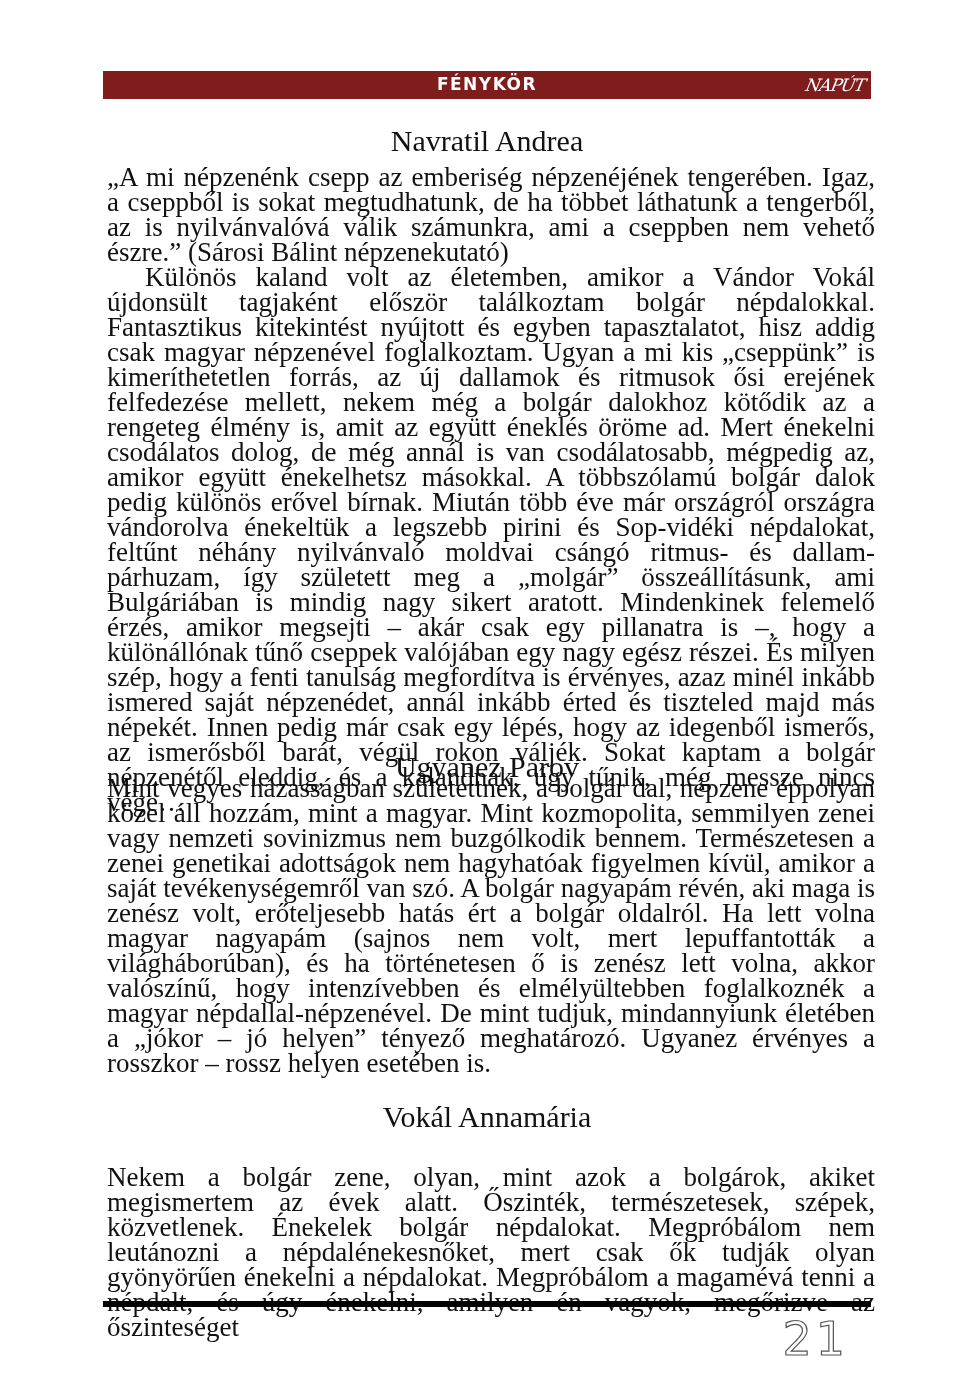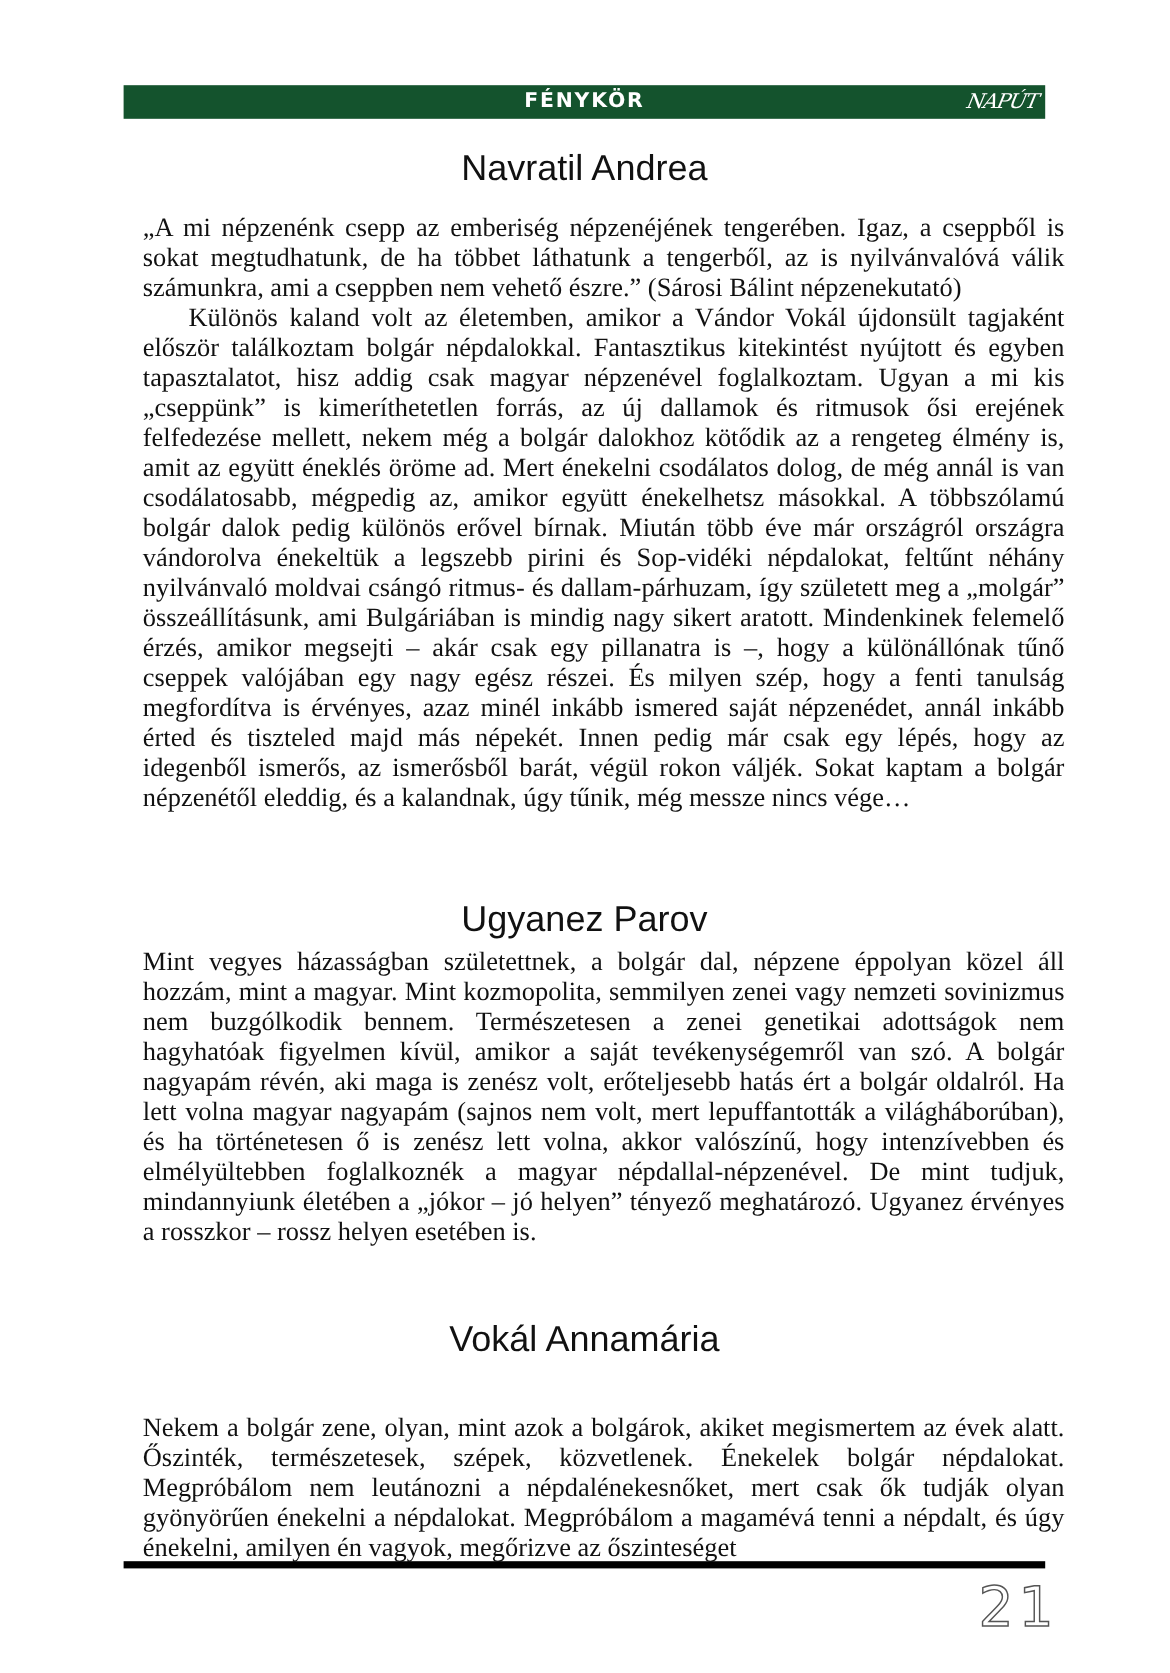--- a/index.html
+++ b/index.html
@@ -14,21 +14,21 @@
       overflow: hidden;
       color: #111111;
       font-family: "Liberation Serif", "DejaVu Serif", serif;
     }
     .header-bar {
       position: absolute;
       left: 103px;
       top: 71px;
       width: 768px;
       height: 28px;
-      background: #14532d;
+      background: #7f1d1d;
       box-sizing: border-box;
     }
     .header-section {
       position: absolute;
       left: 0;
       right: 0;
       top: 3px;
       text-align: center;
       color: #ffffff;
       font-family: "DejaVu Sans", "Liberation Sans", sans-serif;
@@ -45,54 +45,54 @@
       font-style: italic;
       font-size: 17px;
       letter-spacing: -1px;
       transform: skewX(-12deg);
     }
     .article-title {
       position: absolute;
       left: 103px;
       width: 768px;
       text-align: center;
-      font-family: Liberation Sans, sans-serif;
+      font-family: Liberation Serif, serif;
       font-size: 30px;
       font-weight: normal;
       margin: 0;
       color: #111111;
     }
     .article-body {
       position: absolute;
       left: 103px;
       width: 768px;
-      margin: 16px;
+      margin: 4px;
       font-family: "Liberation Serif", "DejaVu Serif", serif;
-      font-size: 22px;
+      font-size: 27px;
       line-height: 25px;
       text-align: justify;
       color: #111111;
     }
     .article-body p {
       margin: 0;
     }
     .article-body p.indent {
       text-indent: 38px;
     }
     .footer-rule {
       position: absolute;
       left: 103px;
       top: 1301px;
       width: 768px;
       height: 6px;
       background: #000000;
     }
     .page-number {
       position: absolute;
-      right: 93px;
+      right: 126px;
       top: 1316px;
       font-family: "DejaVu Sans", "Liberation Sans", sans-serif;
       font-size: 46px;
       color: #ffffff;
       -webkit-text-stroke: 1.2px #555555;
       letter-spacing: 4px;
       line-height: 1;
     }
   </style>
 </head>

